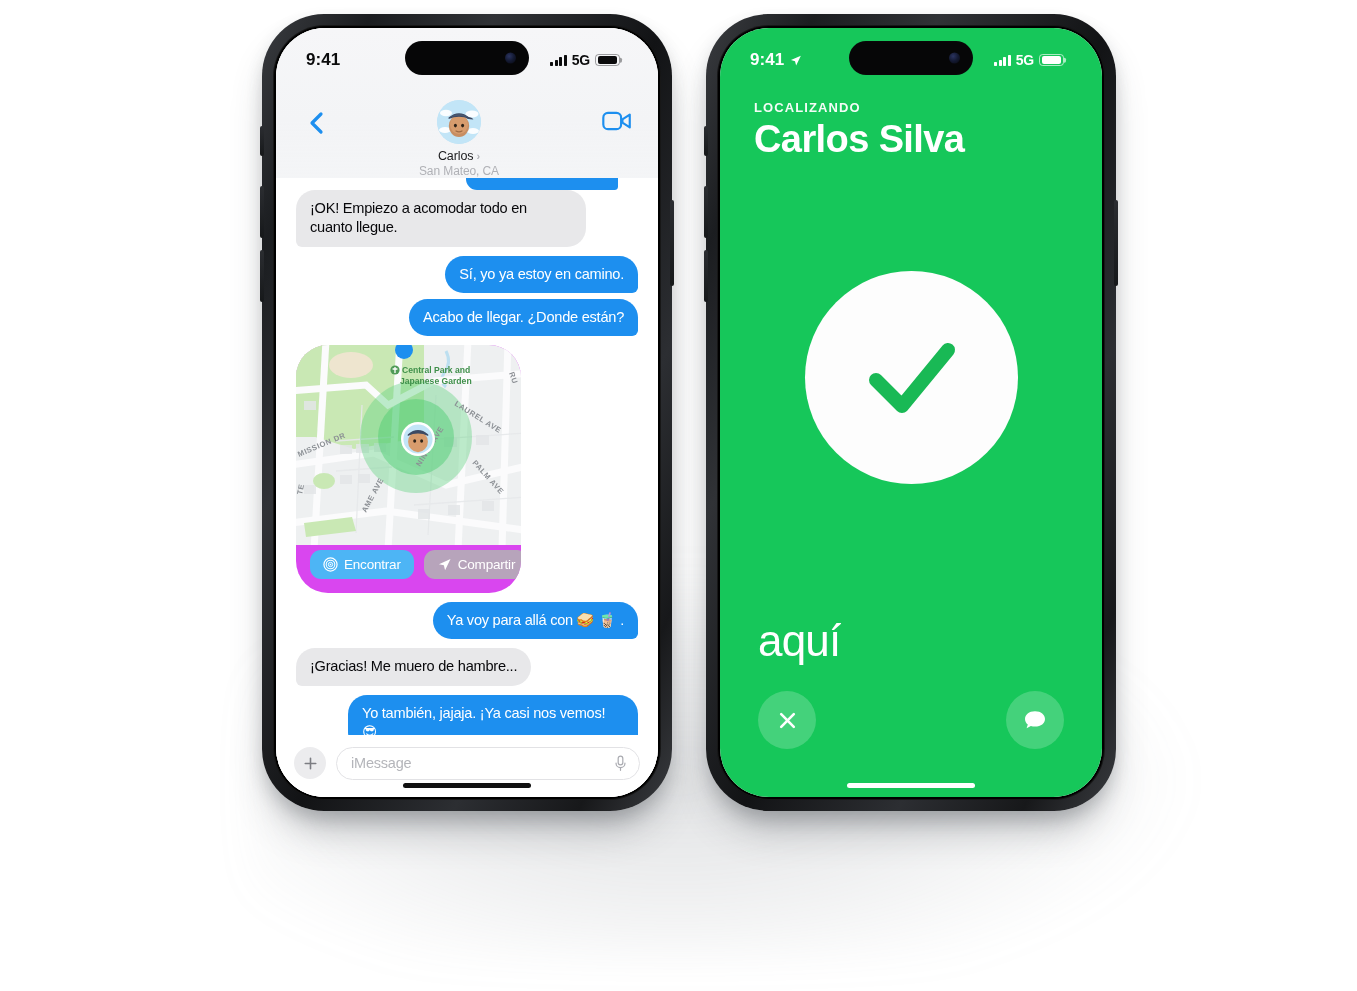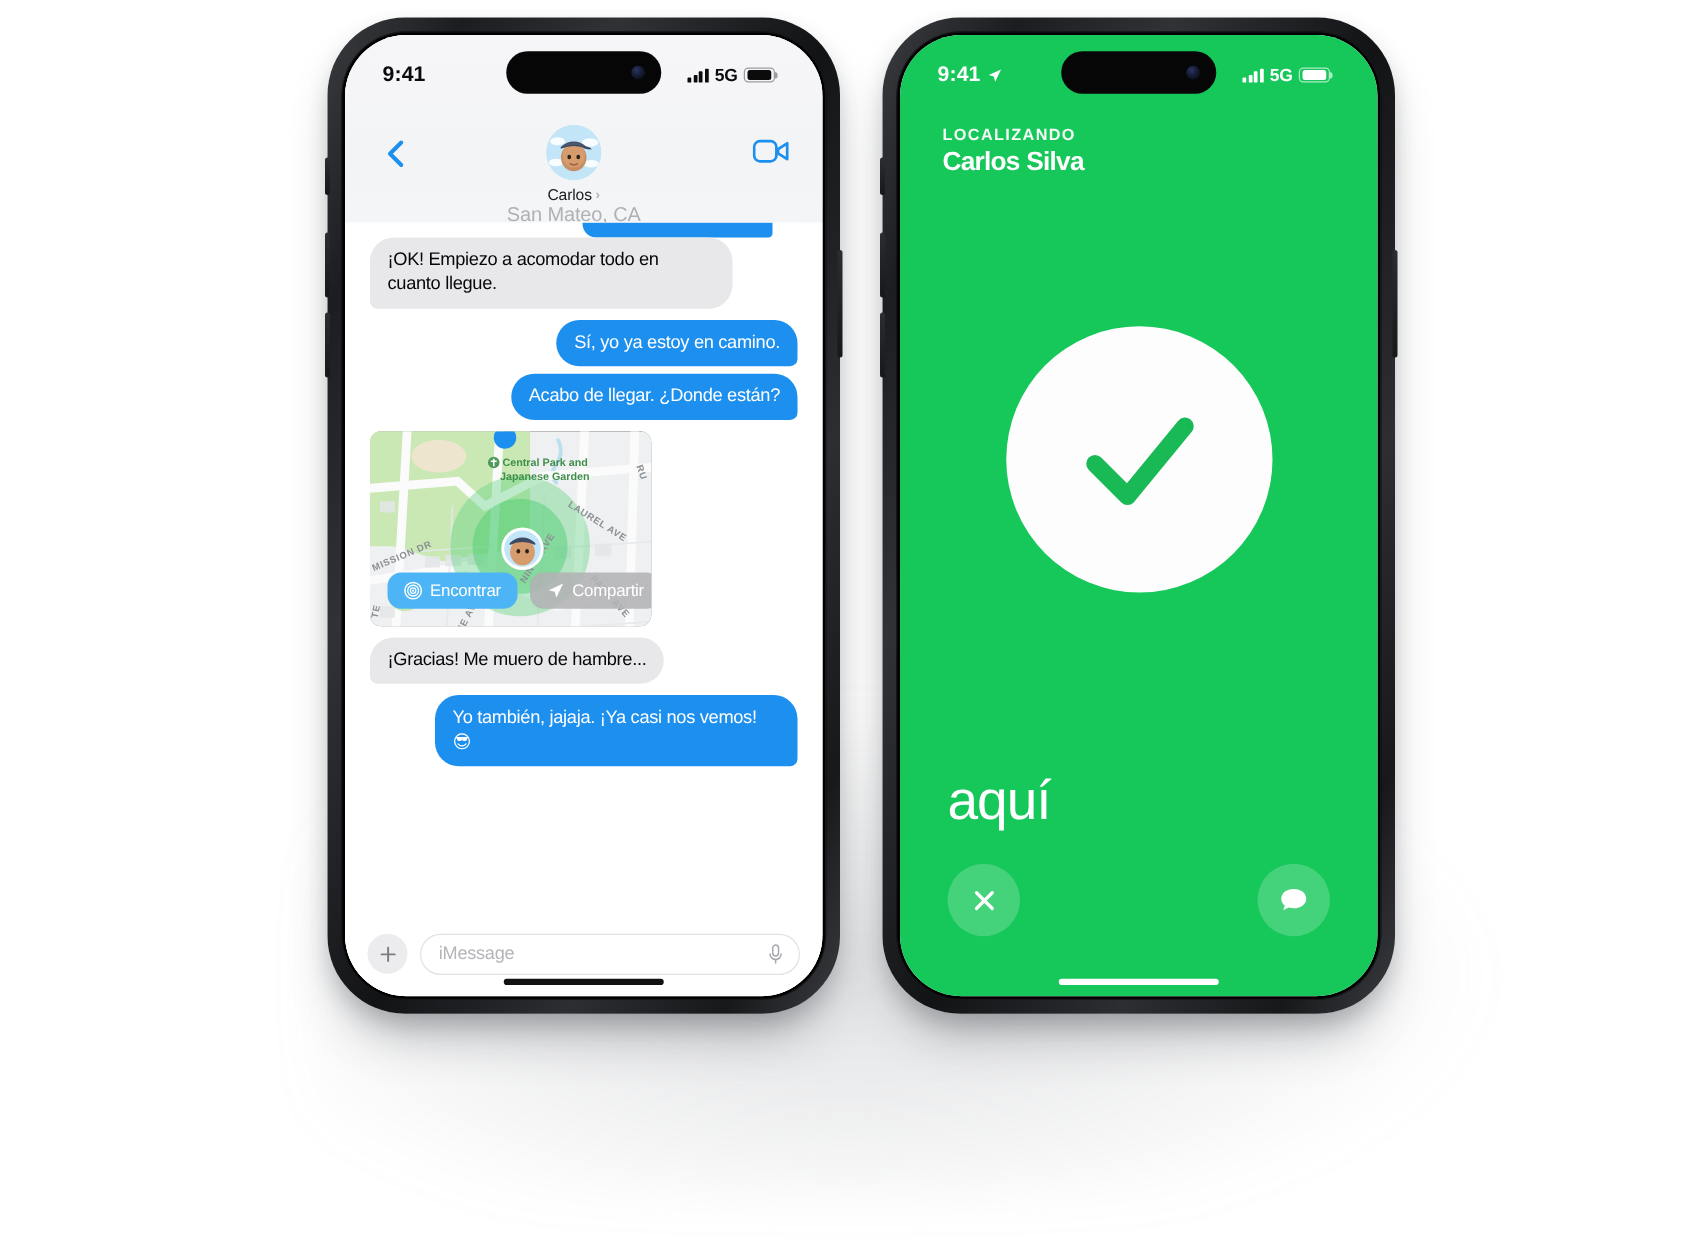--- a/index.html
+++ b/index.html
@@ -82,42 +82,42 @@
   .msg-app{position:absolute;inset:0;background:#fff;display:flex;flex-direction:column;}
   .msg-header{position:relative;height:150px;flex:0 0 150px;z-index:20;
     background:linear-gradient(180deg,#f6f6f8 0%,#f3f4f6 62%,rgba(243,244,246,.92) 100%);
     backdrop-filter:blur(14px);}
   .hdr-back{position:absolute;left:28px;top:82px;width:26px;height:26px;}
   .hdr-video{position:absolute;right:26px;top:82px;width:30px;height:22px;}
   .hdr-center{position:absolute;left:0;right:16px;top:72px;display:flex;flex-direction:column;align-items:center;}
   .avatar{width:44px;height:44px;border-radius:50%;overflow:hidden;position:relative;background:#bfe2f5;}
   .hdr-name{margin-top:5px;font-size:12.5px;color:#1b1b1d;display:flex;align-items:center;gap:3px;letter-spacing:-.1px;}
   .hdr-name .chev{color:#b3b3b8;font-size:11px;font-weight:700;}
-  .hdr-sub{margin-top:1px;font-size:16px;color:#b0b1b6;letter-spacing:-.1px;}
+  .hdr-sub{margin-top:1px;font-size:12px;color:#b0b1b6;letter-spacing:-.1px;}
 
   .thread{flex:1;position:relative;overflow:hidden;padding:0 20px;background:#fff;}
   .row{display:flex;margin-bottom:9px;}
   .row.in{justify-content:flex-start;}
   .row.out{justify-content:flex-end;}
   .bubble{max-width:262px;padding:9px 14px;border-radius:19px;font-size:14.6px;
     line-height:1.32;letter-spacing:-.25px;position:relative;word-wrap:break-word;}
   .bubble.in{background:#e8e8ea;color:#07070a;border-bottom-left-radius:6px;}
   .bubble.out{background:#1d8fef;color:#fff;border-bottom-right-radius:6px;}
   .bubble.in:after{content:"";position:absolute;left:-5px;bottom:0;width:13px;height:17px;
     background:#e8e8ea;border-bottom-right-radius:14px;z-index:-1;}
   .bubble.out:after{content:"";position:absolute;right:-5px;bottom:0;width:13px;height:17px;
     background:#1d8fef;border-bottom-right-radius:14px;z-index:-1;transform:scaleX(-1);}
   .row.out.tight{margin-bottom:6px;}
   .partial-bubble{position:absolute;right:20px;top:-10px;width:152px;height:22px;background:#1d8fef;
     border-radius:19px 19px 6px 19px;}
   .partial-wrap{position:relative;height:12px;}
 
   
   .map-row{display:flex;justify-content:flex-start;margin-bottom:9px;}
-  .mapcard{width:225px;height:156px;border-radius:9px;overflow:hidden;position:relative;background:#737373;}
+  .mapcard{width:225px;height:248px;border-radius:32px;overflow:hidden;position:relative;background:#d946ef;}
   .map-actions{position:absolute;left:14px;bottom:14px;display:flex;gap:10px;align-items:center;}
   .mbtn{display:flex;align-items:center;gap:6px;padding:7px 13px;border-radius:11px;font-size:13.5px;
     letter-spacing:-.2px;white-space:nowrap;}
   .mbtn.primary{background:#4db5f5;color:#fff;}
   .mbtn.secondary{background:rgba(178,178,180,.88);color:#fff;}
 
   
   .inputbar{flex:0 0 auto;height:56px;display:flex;align-items:center;gap:10px;padding:0 18px 6px 18px;background:#fff;}
   .plus{width:32px;height:32px;border-radius:50%;background:#ececee;display:flex;align-items:center;justify-content:center;
     color:#7c7d82;font-size:21px;line-height:1;font-weight:300;flex:0 0 auto;}
@@ -125,21 +125,21 @@
     justify-content:space-between;padding:0 12px 0 14px;box-sizing:border-box;}
   .field span{font-size:14.5px;color:#b4b5ba;letter-spacing:-.2px;}
   .home-ind{position:absolute;bottom:9px;left:50%;transform:translateX(-50%);
     width:128px;height:5px;border-radius:3px;background:#111;z-index:25;}
   .home-ind.white{background:#fff;}
 
   
   .find-app{position:absolute;inset:0;background:#16c75a;display:flex;flex-direction:column;}
   .find-top{padding:72px 0 0 34px;}
   .find-kicker{font-size:13px;font-weight:600;letter-spacing:1.1px;color:#fff;opacity:.95;}
-  .find-name{font-size:21px;font-weight:700;color:#fff;letter-spacing:-.6px;margin-top:3px;}
+  .find-name{font-size:38px;font-weight:700;color:#fff;letter-spacing:-.6px;margin-top:3px;}
   .find-mid{flex:1;display:flex;align-items:center;justify-content:center;margin-top:-26px;}
   .circle{width:213px;height:213px;border-radius:50%;background:#fdfdfd;display:flex;align-items:center;justify-content:center;}
   .find-bottom{padding:0 38px 0 38px;}
   .find-word{font-size:44px;color:#fff;letter-spacing:-.8px;line-height:1;font-weight:400;}
   .find-btns{display:flex;justify-content:space-between;align-items:center;margin-top:28px;margin-bottom:48px;}
   .cbtn{width:58px;height:58px;border-radius:50%;background:rgba(255,255,255,.2);
     display:flex;align-items:center;justify-content:center;}
 </style>
 </head>
 <body>
@@ -319,20 +319,23 @@
                     <svg width="15" height="15" viewBox="0 0 16 16">
                       <path d="M14.4 2 L2.1 7.6 L7.3 8.9 L8.6 14 Z" fill="#fff"></path>
                     </svg>
                     <span>Compartir</span>
                   </div>
                 </div>
               </div>
             </div>
 
 
+            <div class="row out">
+              <div class="bubble out">Ya voy para allá con 🥪 🧋 .</div>
+            </div>
 
             <div class="row in">
               <div class="bubble in">¡Gracias! Me muero de hambre...</div>
             </div>
 
             <div class="row out tight">
               <div class="bubble out">Yo también, jajaja. ¡Ya casi nos vemos! 😎</div>
             </div>
 
           </div>

